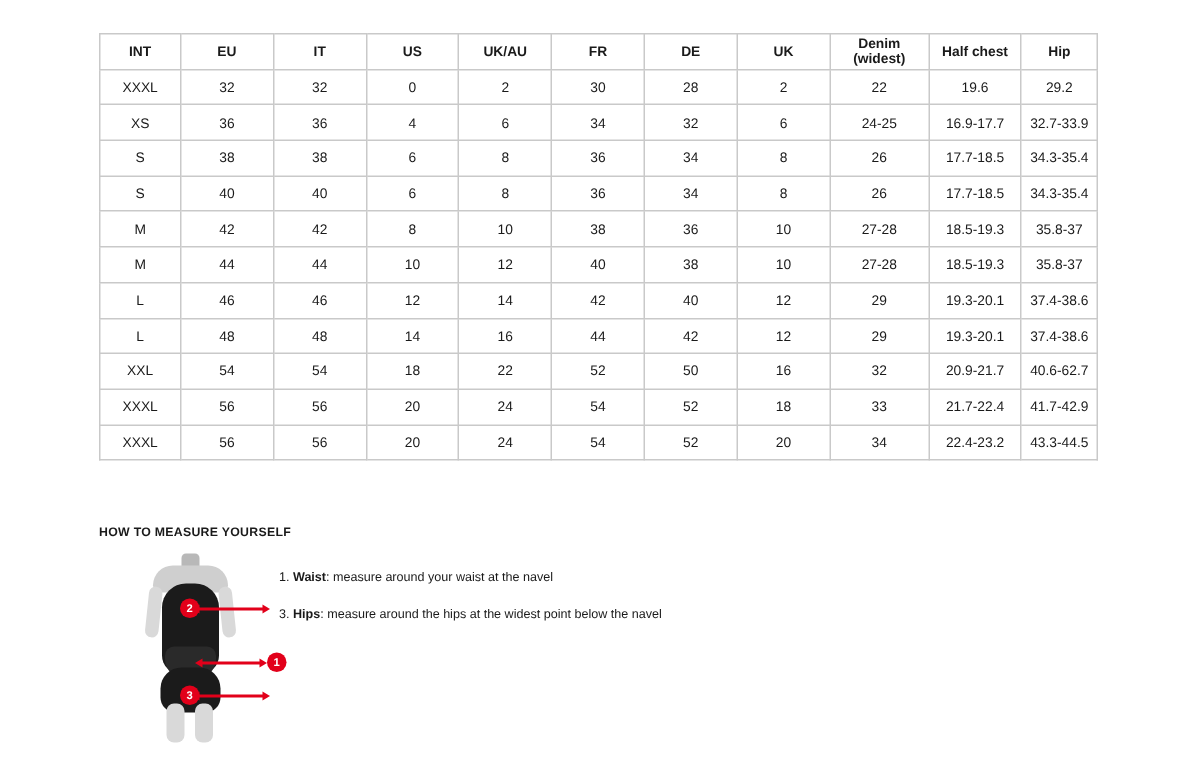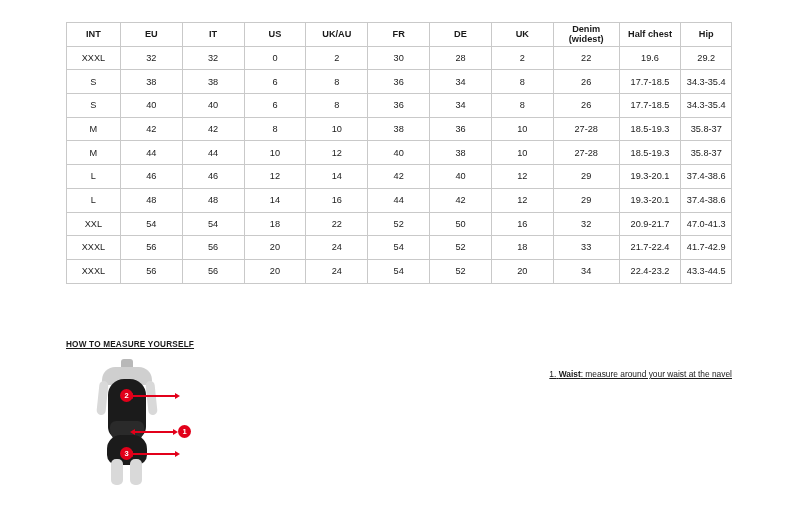--- a/index.html
+++ b/index.html
@@ -58,23 +58,22 @@
   col.c-de     { width: 9.3%; }
   col.c-uk     { width: 9.3%; }
   col.c-denim  { width: 9.9%; }
   col.c-chest  { width: 9.3%; }
   col.c-hip    { width: 7.6%; }
 
   
   .howto {
     position: absolute;
     left: 66px;
-    top: 340px;
+    top: 350px;
     width: 666px;
-    text-decoration: underline;
   }
   .howto-title {
     font-size: 8.2px;
     font-weight: bold;
     letter-spacing: 0.2px;
     color: #1a1a1a;
     margin-bottom: 10px;
   }
   .howto-body {
     position: relative;
@@ -90,21 +89,20 @@
   .steps-col {
     flex: 1 1 auto;
     padding-top: 10px;
     padding-left: 5px;
   }
   .step {
     font-size: 8.4px;
     line-height: 1.3;
     margin-bottom: 14px;
     color: #1a1a1a;
-    text-align: right;
   }
   .step b { font-weight: bold; }
 
   
   .figure {
     position: absolute;
     left: 30px;
     top: 0;
     width: 62px;
     height: 128px;
@@ -260,20 +258,33 @@
           <td>0</td>
           <td>2</td>
           <td>30</td>
           <td>28</td>
           <td>2</td>
           <td>22</td>
           <td>19.6</td>
           <td>29.2</td>
         </tr>
         <tr>
+          <td>XS</td>
+          <td>36</td>
+          <td>36</td>
+          <td>4</td>
+          <td>6</td>
+          <td>34</td>
+          <td>32</td>
+          <td>6</td>
+          <td>24-25</td>
+          <td>16.9-17.7</td>
+          <td>32.7-33.9</td>
+        </tr>
+        <tr>
           <td>S</td>
           <td>38</td>
           <td>38</td>
           <td>6</td>
           <td>8</td>
           <td>36</td>
           <td>34</td>
           <td>8</td>
           <td>26</td>
           <td>17.7-18.5</td>
@@ -348,21 +359,21 @@
           <td>XXL</td>
           <td>54</td>
           <td>54</td>
           <td>18</td>
           <td>22</td>
           <td>52</td>
           <td>50</td>
           <td>16</td>
           <td>32</td>
           <td>20.9-21.7</td>
-          <td>47.0-41.3</td>
+          <td>40.6-62.7</td>
         </tr>
         <tr>
           <td>XXXL</td>
           <td>56</td>
           <td>56</td>
           <td>20</td>
           <td>24</td>
           <td>54</td>
           <td>52</td>
           <td>18</td>
@@ -412,18 +423,22 @@
           <div class="badge badge-2">2</div>
           <div class="badge badge-3">3</div>
         </div>
       </div>
 
       <div class="steps-col">
         <div class="step">
           <span>1.</span>
           <b>Waist</b><span>: measure around your waist at the navel</span>
         </div>
+        <div class="step">
+          <span>3.</span>
+          <b>Hips</b><span>: measure around the hips at the widest point below the navel</span>
+        </div>
       </div>
 
     </div>
   </div>
 
 </div>
 
 </body></html>

